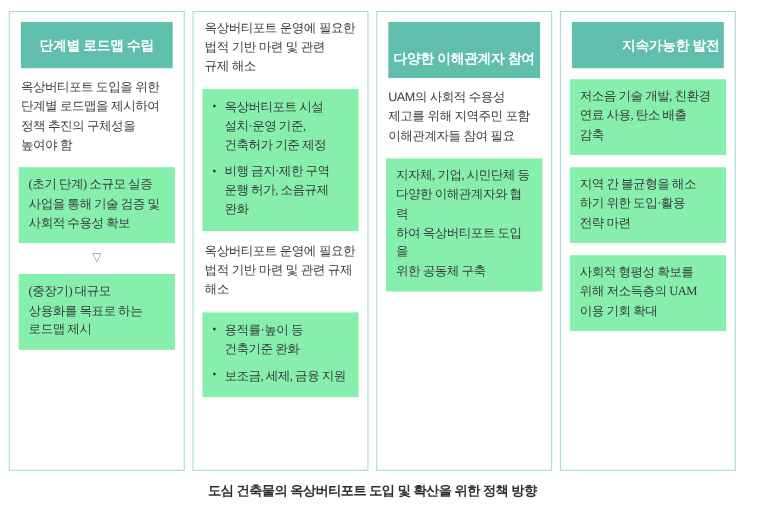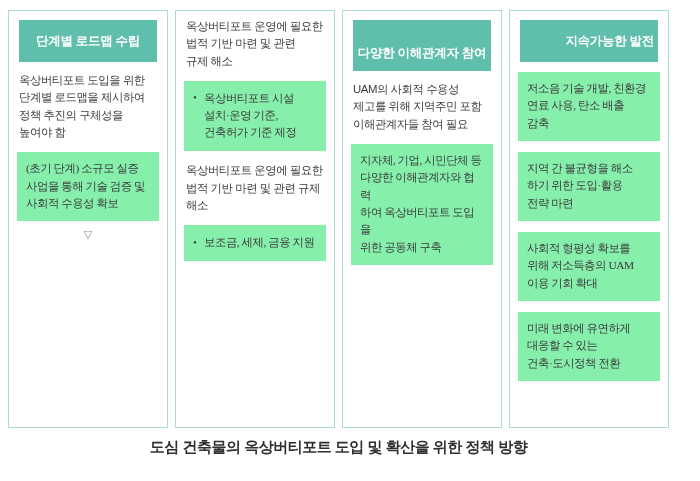--- a/index.html
+++ b/index.html
@@ -106,21 +106,21 @@
     line-height: 1;
     margin: -3px 0 9px 0;
     user-select: none;
   }
   .caption {
     position: absolute;
     left: 0;
     right: 0;
     top: 438px;
     text-align: center;
-    font-size: 15px;
+    font-size: 12px;
     font-weight: bold;
     color: #2f2f2f;
     letter-spacing: -0.5px;
   }
 </style>
 </head>
 <body>
 
 <div id="figure">
 
@@ -131,39 +131,47 @@
         </div>
         <div class="card-body">
           <p class="lead">옥상버티포트 도입을 위한
 단계별 로드맵을 제시하여
 정책 추진의 구체성을
 높여야 함</p>
           <div class="hl">(초기 단계) 소규모 실증
 사업을 통해 기술 검증 및
 사회적 수용성 확보</div>
           <div class="arrow">▽</div>
+          <div class="hl">(중장기) 대규모
+상용화를 목표로 하는
+로드맵 제시</div>
         </div>
       </div>
       <div class="card">
         <div class="card-body">
           <p class="lead">옥상버티포트 운영에 필요한
 법적 기반 마련 및 관련
 규제 해소</p>
           <div class="hl bulleted">
             <ul>
               <li>옥상버티포트 시설
 설치·운영 기준,
 건축허가 기준 제정</li>
+              <li>비행 금지·제한 구역
+운행 허가, 소음규제
+완화</li>
             </ul>
           </div>
           <p class="lead">옥상버티포트 운영에 필요한
 법적 기반 마련 및 관련 규제
 해소</p>
           <div class="hl bulleted">
             <ul>
+              <li>용적률·높이 등
+건축기준 완화</li>
               <li>보조금, 세제, 금융 지원</li>
             </ul>
           </div>
         </div>
       </div>
       <div class="card">
         <div class="card-header">
           <span style="white-space: pre-line; margin-top: 16px;">다양한 이해관계자 참여</span>
         </div>
         <div class="card-body">
@@ -183,21 +191,18 @@
         <div class="card-body">
           <div class="hl">저소음 기술 개발, 친환경
 연료 사용, 탄소 배출
 감축</div>
           <div class="hl">지역 간 불균형을 해소
 하기 위한 도입·활용
 전략 마련</div>
           <div class="hl">사회적 형평성 확보를
 위해 저소득층의 UAM
 이용 기회 확대</div>
-          <div class="hl">미래 변화에 유연하게
-대응할 수 있는
-건축·도시정책 전환</div>
         </div>
       </div>
     </div>
 
   <div class="caption">도심 건축물의 옥상버티포트 도입 및 확산을 위한 정책 방향</div>
 </div>
 
 </body></html>

